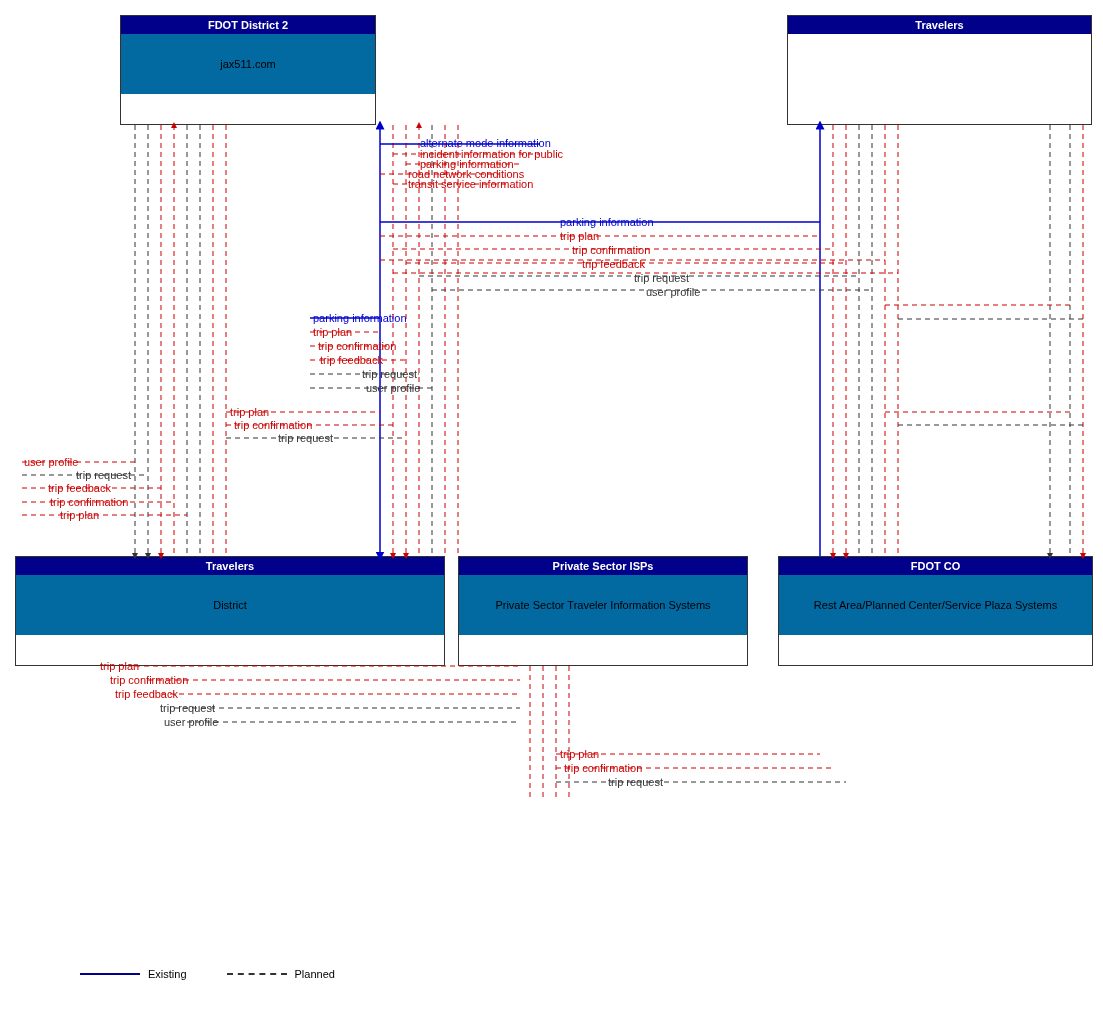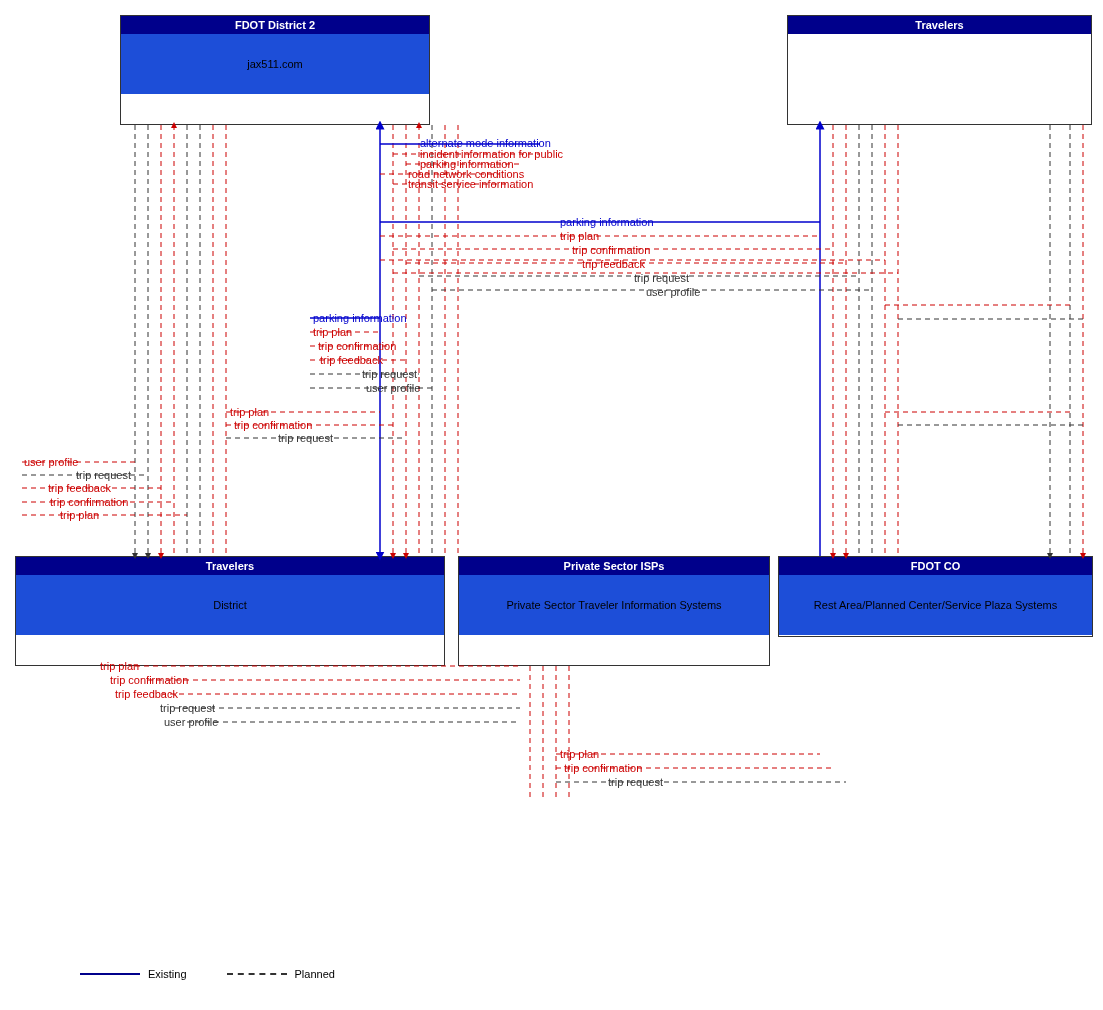--- a/index.html
+++ b/index.html
@@ -24,21 +24,21 @@
       text-align: center;
     }
     .node-header {
       background: #00008B;
       color: #fff;
       font-weight: bold;
       font-size: 11px;
       padding: 3px 5px;
     }
     .node-body {
-      background: #1d4ed8;
+      background: #0369a1;
       font-size: 11px;
       padding: 5px;
       min-height: 60px;
       display: flex;
       align-items: center;
       justify-content: center;
     }
     
     .lines-svg {
       position: absolute;
@@ -80,40 +80,40 @@
       width: 60px;
       height: 0;
       border-top: 2px dashed #333;
     }
   </style>
 </head>
 <body>
 
 <div class="diagram-container">
 
-  <div class="node-box" style="left:120px; top:15px; width:310px; height:110px;">
+  <div class="node-box" style="left:120px; top:15px; width:256px; height:110px;">
     <div class="node-header">FDOT District 2</div>
     <div class="node-body">jax511.com</div>
   </div>
 
   <div class="node-box" style="left:787px; top:15px; width:305px; height:110px;">
     <div class="node-header">Travelers</div>
   </div>
 
   <div class="node-box" style="left:15px; top:556px; width:430px; height:110px;">
     <div class="node-header">Travelers</div>
     <div class="node-body">District</div>
   </div>
 
-  <div class="node-box" style="left:458px; top:556px; width:312px; height:110px;">
+  <div class="node-box" style="left:458px; top:556px; width:290px; height:110px;">
     <div class="node-header">Private Sector ISPs</div>
     <div class="node-body">Private Sector Traveler Information Systems</div>
   </div>
 
-  <div class="node-box" style="left:778px; top:556px; width:315px; height:81px;">
+  <div class="node-box" style="left:778px; top:556px; width:315px; height:110px;">
     <div class="node-header">FDOT CO</div>
     <div class="node-body">Rest Area/Planned Center/Service Plaza Systems</div>
   </div>
 
   <svg class="lines-svg">
     <defs>
       <marker id="arrowRed" markerWidth="6" markerHeight="6" refX="3" refY="3" orient="auto">
         <path d="M0,0 L0,6 L6,3 z" fill="#CC0000"></path>
       </marker>
       <marker id="arrowBlue" markerWidth="6" markerHeight="6" refX="3" refY="3" orient="auto">

